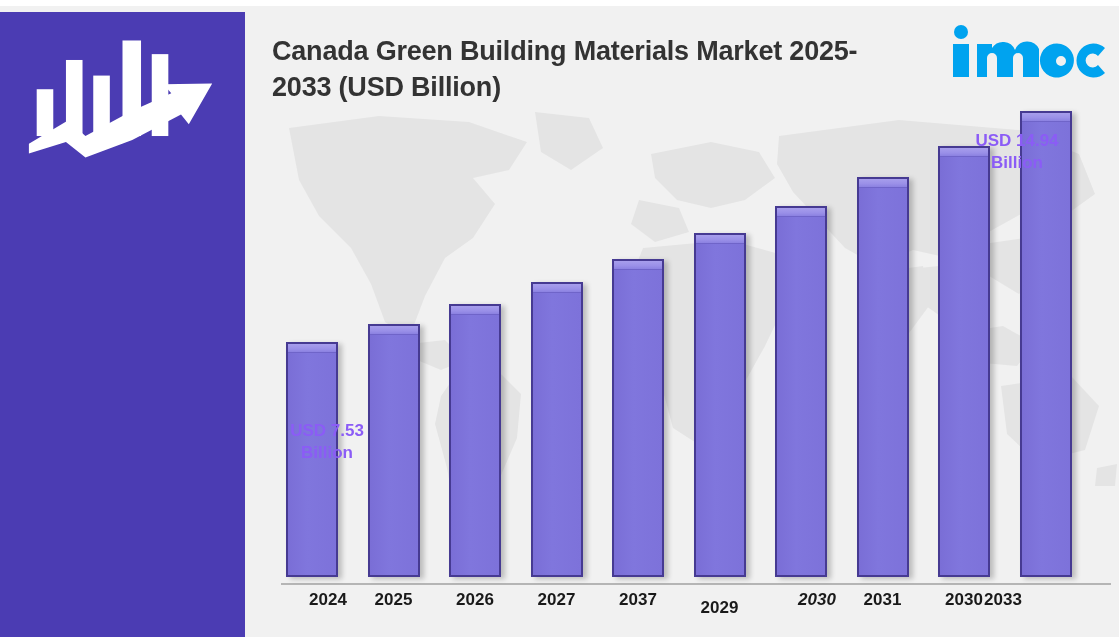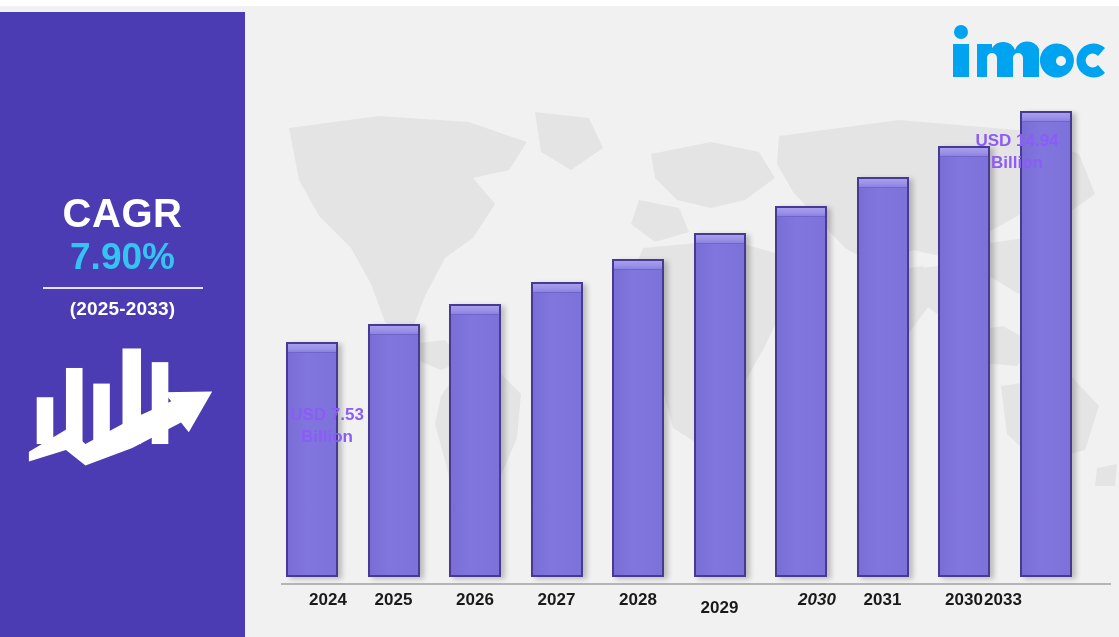--- a/index.html
+++ b/index.html
@@ -97,48 +97,43 @@
     font-size:17px; font-weight:bold; color:#1a1a1a;
   }
 
   
   .callout {
     position:absolute;
     font-size:17px; font-weight:bold; color:#8b5cf6;
     text-align:center; line-height:1.28;
     width:120px;
   }
-  .callout-first { left:22px; top:392px; }
+  .callout-first { left:22px; top:408px; }
   .callout-last  { left:712px; top:118px; }
 </style>
 </head>
 <body>
 
 <div class="canvas">
 
   <div class="sidebar">
-    <div class="cagr-block">
-      <div class="cagr-title">CAGR</div>
-      <div class="cagr-value">7.90%</div>
-      <div class="cagr-divider"></div>
-      <div class="cagr-period">(2025-2033)</div>
-    </div>
 
     <svg class="growth-icon" viewBox="0 0 200 122">
       <g fill="#ffffff">
         <rect x="12" y="52" width="17" height="48"></rect>
         <rect x="42" y="22" width="17" height="78"></rect>
         <rect x="70" y="38" width="17" height="62"></rect>
         <rect x="100" y="2" width="19" height="98"></rect>
         <rect x="130" y="16" width="17" height="84"></rect>
         <path d="M4 108 L44 84 L62 100 L110 74 L150 56 L142 47 L192 46 L168 88 L160 78 L110 104 L62 122 L42 106 L4 118 Z"></path>
       </g>
     </svg>
   </div>
 
+  <div class="title">Canada Green Building Materials Market 2025-2033 (USD Billion)</div>
 
   <div class="logo">
     <svg class="logo-mark" viewBox="0 0 176 56" width="176" height="56">
       <circle cx="28" cy="10" r="7" fill="#00a3ef"></circle>
       <g fill="#00a3ef">
         <rect x="20" y="22" width="16" height="33"></rect>
         <path d="M44 22 h15 v4 a13 13 0 0 1 23 2 a13 13 0 0 1 24 -1 v28 h-16 V36 a5 5 0 0 0 -10 0 v19 H64 V36 a5 5 0 0 0 -10 0 v19 H44 Z"></path>
         <path d="M128 22 a17 17 0 1 0 0 33 a17 17 0 0 0 0 -33 Z m0 12 a5 5 0 1 1 0 10 a5 5 0 0 1 0 -10 Z"></path>
         <path d="M118 22 h10 v33 h-10 Z" opacity="0"></path>
         <path d="M172 26 a17 17 0 1 0 0 25 l-7 -8 a7 7 0 1 1 0 -9 Z"></path>
@@ -191,21 +186,21 @@
           <div class="bar-top"></div>
         </div>
         <div class="bar-label" style="left: 194px;">2026</div>
         <div class="bar" style="left: 285.5px; height: 295px;">
           <div class="bar-top"></div>
         </div>
         <div class="bar-label" style="left: 275.5px;">2027</div>
         <div class="bar" style="left: 367px; height: 318px;">
           <div class="bar-top"></div>
         </div>
-        <div class="bar-label" style="left: 357px;">2028</div>
+        <div class="bar-label" style="left: 357px;">2037</div>
         <div class="bar" style="left: 448.5px; height: 344px;">
           <div class="bar-top"></div>
         </div>
         <div class="bar-label" style="left: 438.5px; margin-top: 8px;">2029</div>
         <div class="bar" style="left: 530px; height: 371px;">
           <div class="bar-top"></div>
         </div>
         <div class="bar-label" style="left: 536px; font-style: italic;">2030</div>
         <div class="bar" style="left: 611.5px; height: 400px;">
           <div class="bar-top"></div>

